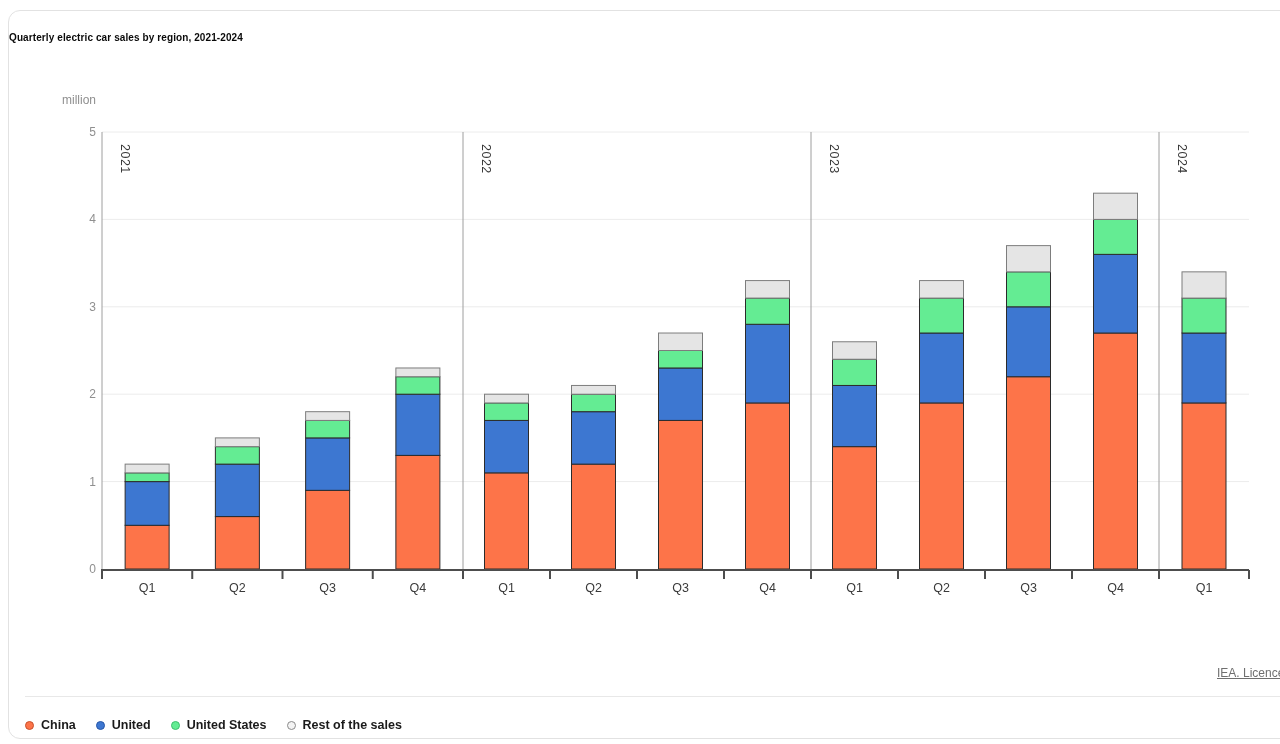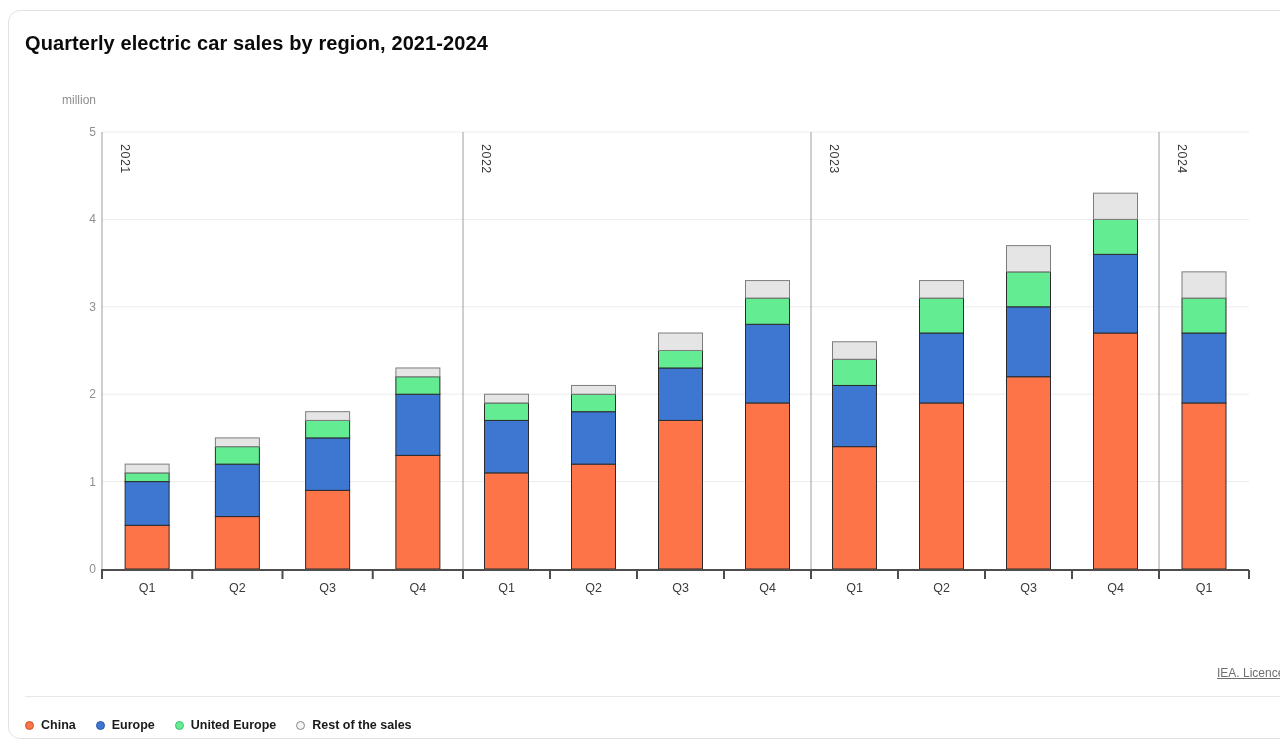--- a/index.html
+++ b/index.html
@@ -13,22 +13,22 @@
     position:absolute;
     left:8px;top:10px;
     width:1292px;height:729px;
     border:1px solid #e2e2e2;
     border-radius:12px;
     background:#ffffff;
     box-sizing:border-box;
   }
   .chart-title{
     position:absolute;
-    left:16px;top:21px;
-    font-size:20px;
+    left:0;top:21px;
+    font-size:10px;
     font-weight:600;
     color:#0a0a0a;
     letter-spacing:.1px;
   }
   #chart-svg{
     position:absolute;
     left:0;top:0;
     width:1290px;height:690px;
   }
   .source-link{
@@ -183,25 +183,25 @@
 
   <div class="legend-divider"></div>
 
   <div class="legend-row">
       <div class="legend-item">
         <span class="legend-dot" style="background: rgb(253, 116, 73); border: 1px solid rgb(200, 81, 43);"></span>
         <span class="legend-label">China</span>
       </div>
       <div class="legend-item">
         <span class="legend-dot" style="background: rgb(61, 119, 209); border: 1px solid rgb(39, 87, 168);"></span>
-        <span class="legend-label">Europe</span>
+        <span class="legend-label">United</span>
       </div>
       <div class="legend-item">
         <span class="legend-dot" style="background: rgb(100, 236, 147); border: 1px solid rgb(63, 191, 110);"></span>
-        <span class="legend-label">United Europe</span>
+        <span class="legend-label">United States</span>
       </div>
       <div class="legend-item">
         <span class="legend-dot" style="background: rgb(244, 244, 244); border: 1px solid rgb(138, 138, 138);"></span>
         <span class="legend-label">Rest of the sales</span>
       </div>
     </div>
 
 </div>
 
 </body></html>

